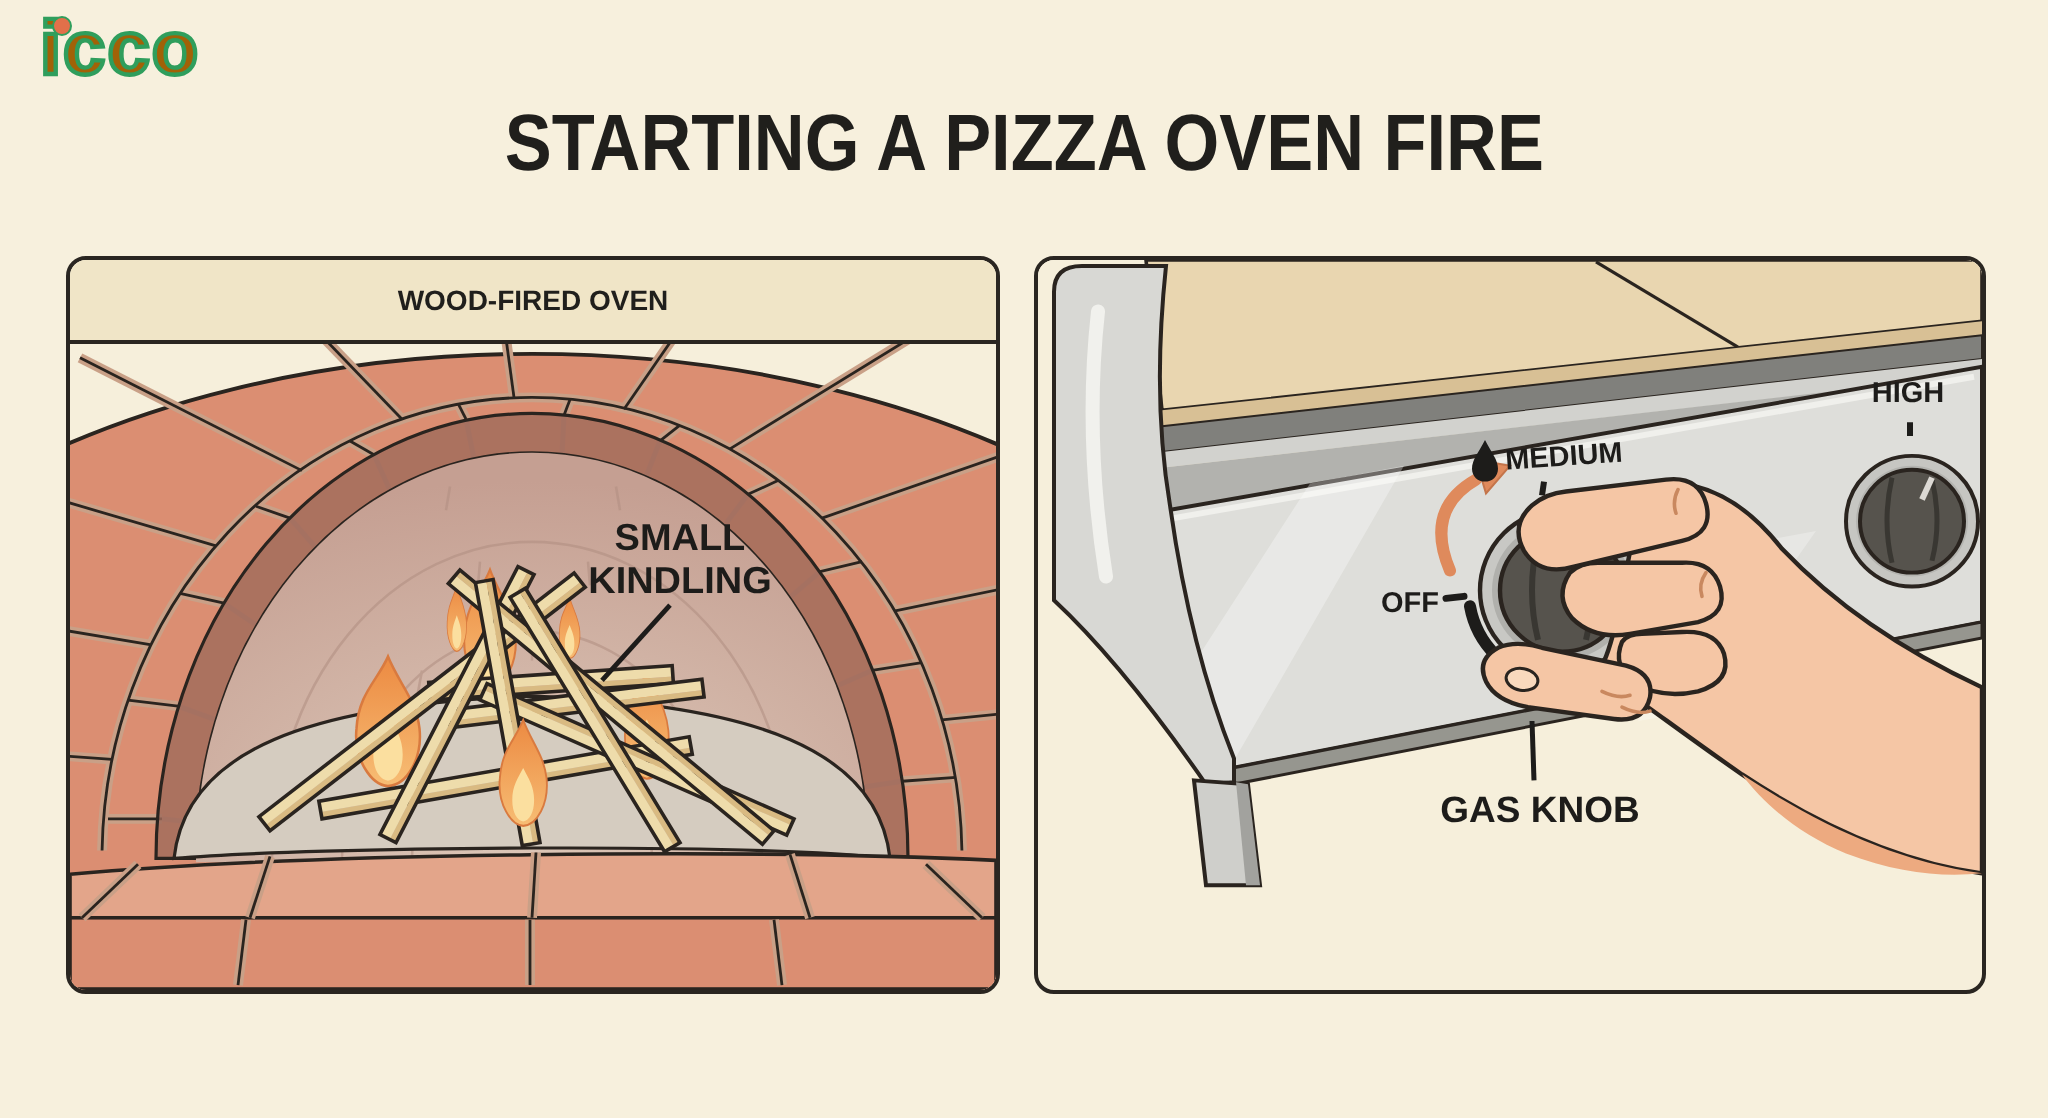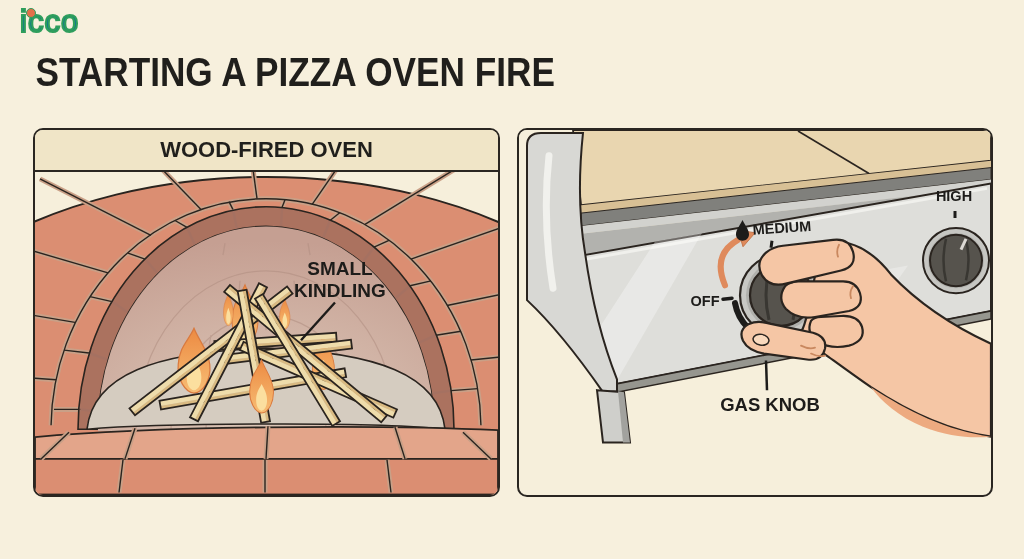--- a/index.html
+++ b/index.html
@@ -1,29 +1,29 @@
 <!DOCTYPE html>
 <html><head>
 <meta charset="utf-8">
 <style>
   html,body{margin:0;padding:0;width:1024px;height:559px;overflow:hidden;
     background:#f7f0dd;font-family:"Liberation Sans",sans-serif;position:relative;}
-  .logo{position:absolute;left:20px;top:4px;font-size:31px;font-weight:400;
-    letter-spacing:1px;color:#0369a1;-webkit-text-stroke:2.2px #2f9e5c;}
+  .logo{position:absolute;left:20px;top:4px;font-size:38px;font-weight:700;
+    letter-spacing:1px;color:#a16207;-webkit-text-stroke:2.2px #2f9e5c;}
   .logo-dot{position:absolute;left:26px;top:8px;width:8px;height:8px;border-radius:50%;
     background:#e2704a;border:1.5px solid #2f9e5c;}
-  .title-wrap{position:absolute;top:50px;left:0;width:1024px;text-align:left;}
+  .title-wrap{position:absolute;top:50px;left:0;width:1024px;text-align:center;}
   .title{display:inline-block;font-size:40px;font-weight:800;color:#201f1c;
     transform:scaleX(.88);letter-spacing:0;}
   .panel{position:absolute;top:128px;height:369px;border:2.5px solid #2a2621;
     border-radius:10px;background:#f6efdb;box-sizing:border-box;overflow:hidden;}
   .panel-left{left:33px;width:467px;}
   .panel-right{left:517px;width:476px;}
   .panel-header{height:40px;line-height:40px;background:#f0e5c7;border-bottom:2.5px solid #2a2621;
-    text-align:center;font-size:22px;font-weight:800;color:#201f1c;}
+    text-align:center;font-size:14px;font-weight:800;color:#201f1c;}
   .panel svg{display:block;width:100%;height:calc(100% - 42.5px);}
   svg text{font-family:"Liberation Sans",sans-serif;font-weight:700;fill:#1d1c1a;}
   .mortar{stroke:#c9a087;stroke-width:5;fill:none;}
   .mortar-dark{stroke:#2a241f;stroke-width:1.4;fill:none;}
   .btick{stroke:#bd8d7c;stroke-width:2.5;}
   .dometick{stroke:#b08e81;stroke-width:1.3;opacity:.55;fill:none;}
   .stT{fill:#eedcab}.stS{fill:#d9ba82}
   .stO{fill:none;stroke:#2a241f;stroke-width:1.8;}
   .fo{fill:url(#flameGrad);stroke:#d97a3f;stroke-width:1.2;}
   .fc{fill:#fbdf9f;}

